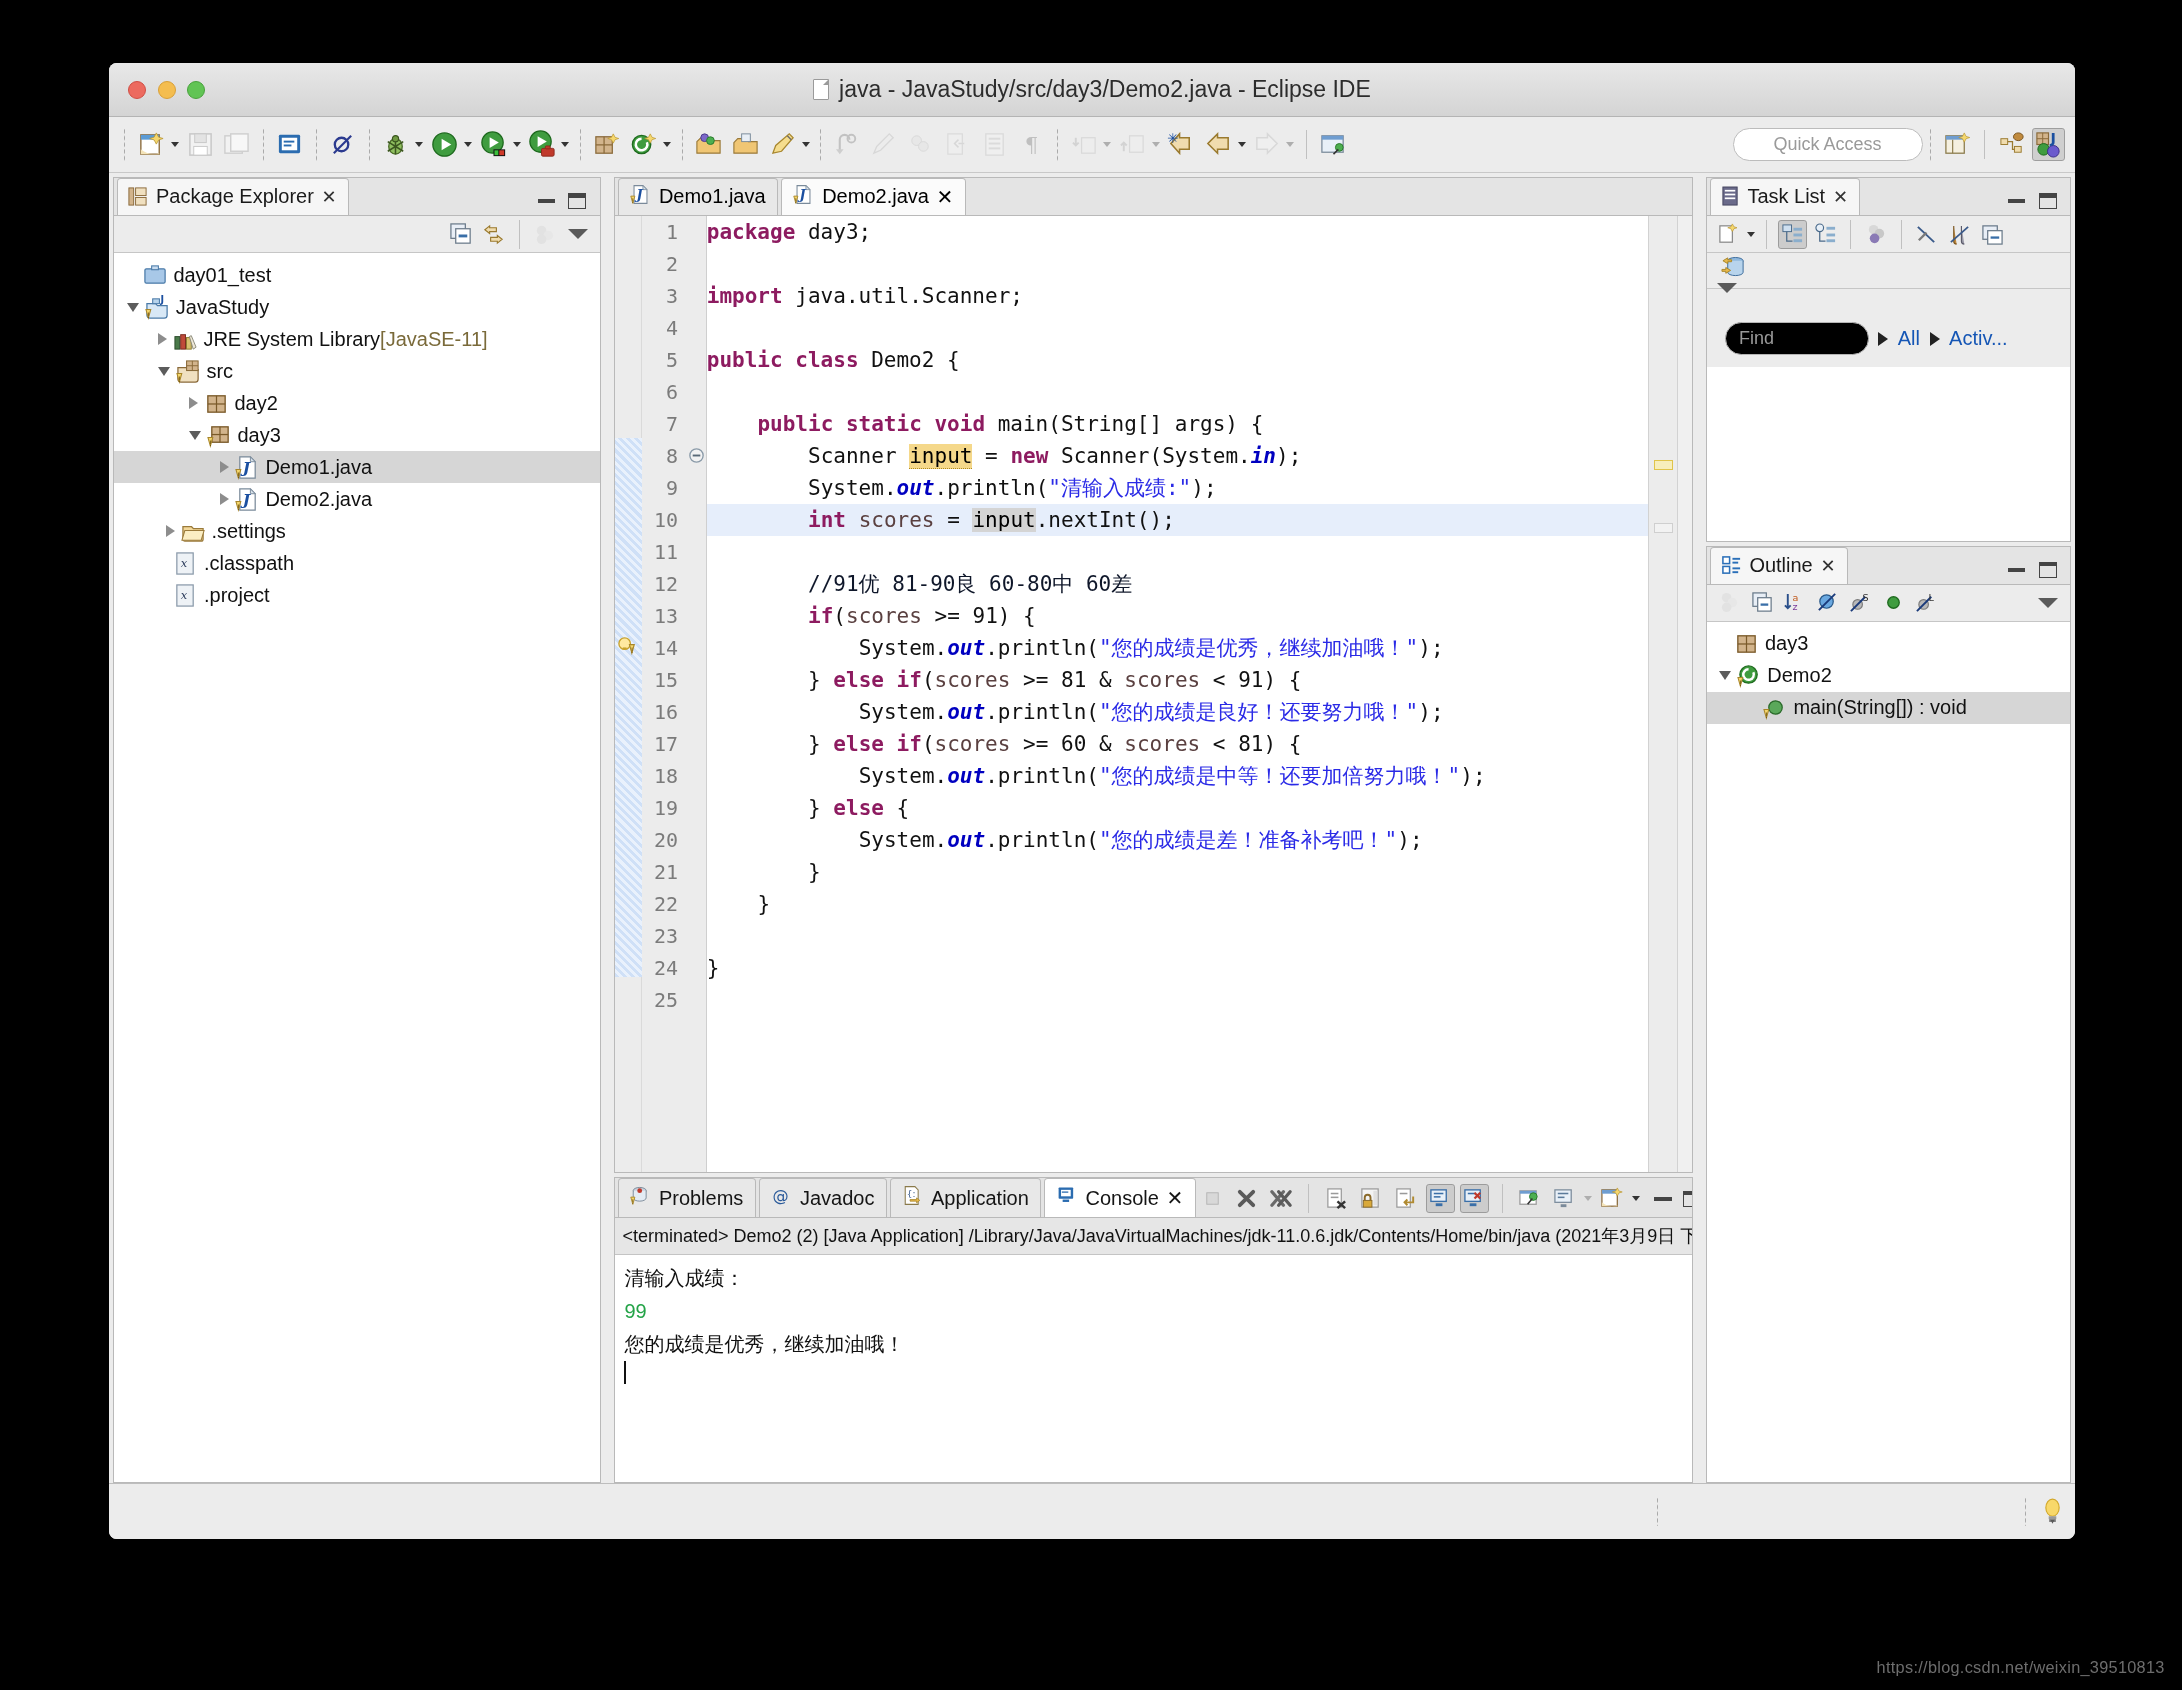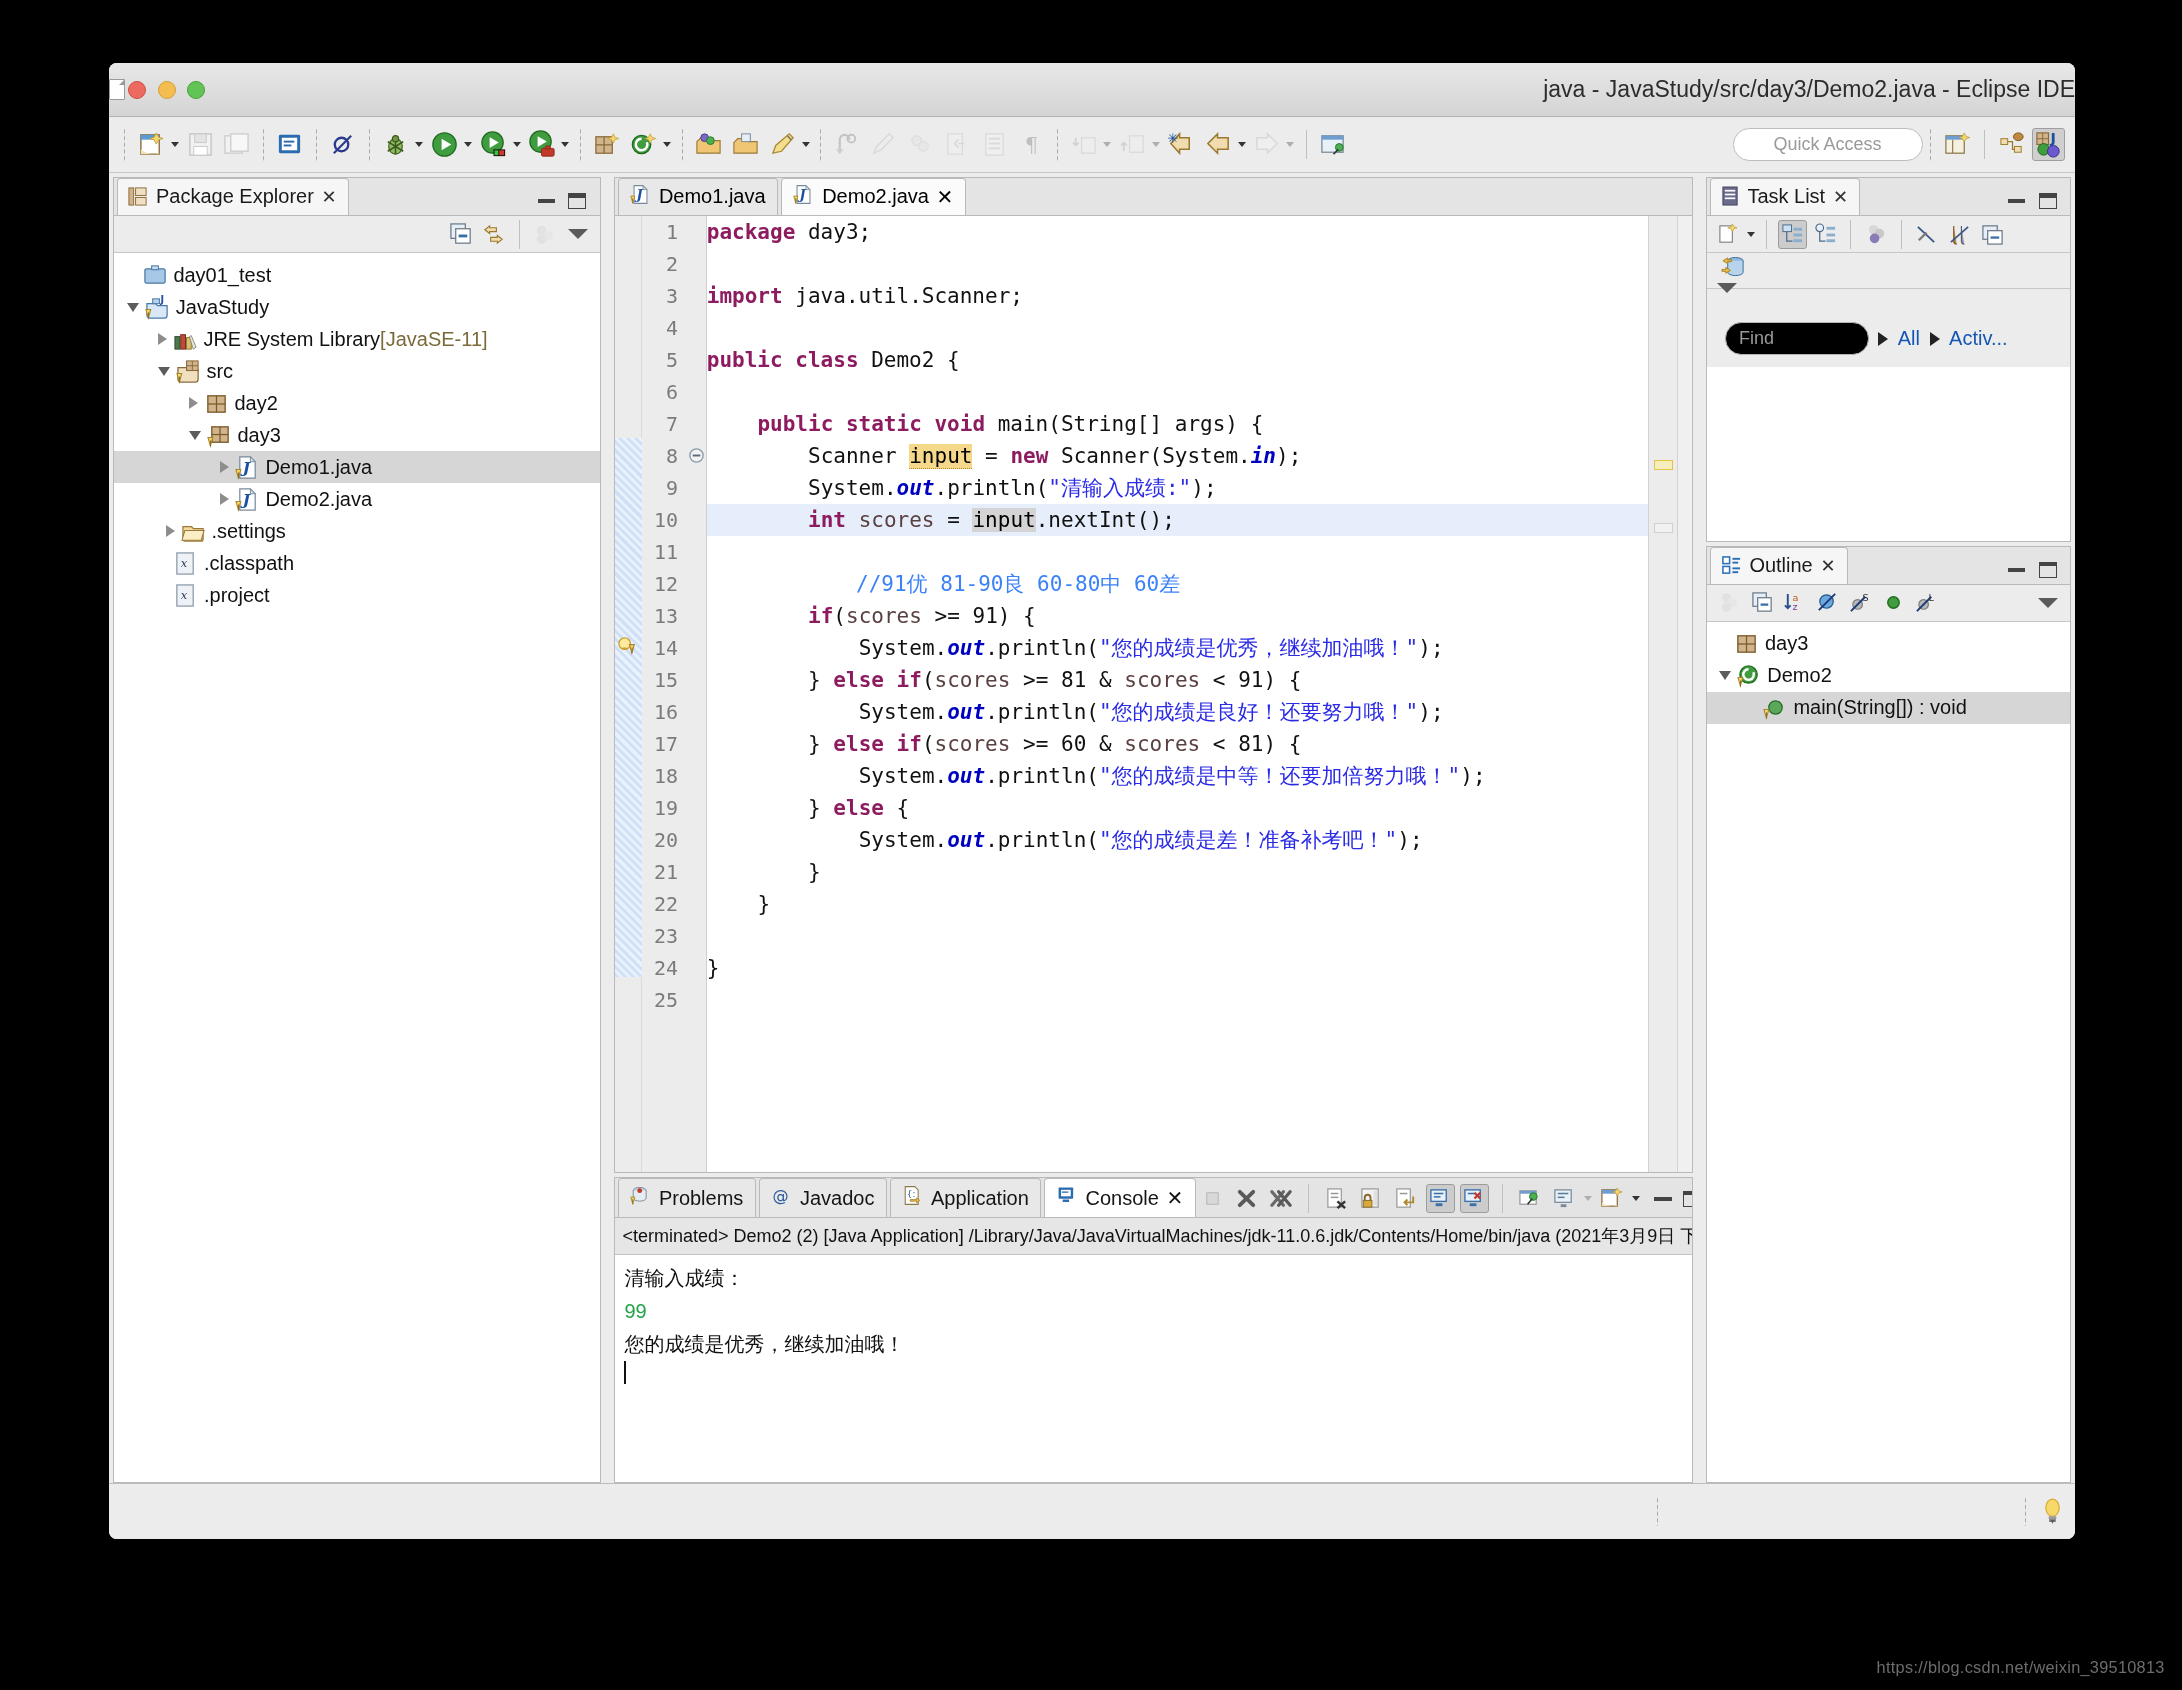--- a/index.html
+++ b/index.html
@@ -26,21 +26,21 @@
     position: relative;
   }
   .lights { display: flex; gap: 11.5px; padding-left: 19px; }
   .light { width: 9.6px; height: 18px; width: 18px; border-radius: 50%; }
   .l-red { background: #ec6a5f; border: 1px solid #d04e44; }
   .l-yel { background: #f4bd4f; border: 1px solid #d9a038; }
   .l-grn { background: #61c454; border: 1px solid #48a23c; }
   .title-text {
     position: absolute; left: 0; right: 0; text-align: center;
     font-size: 23px; color: #2c2c2c;
-    display: flex; align-items: center; justify-content: space-between; gap: 9.6px;
+    display: flex; align-items: center; justify-content: center; gap: 9.6px;
   }
   .doc-glyph {
     width: 16.3px; height: 21px; background: #fff;
     border: 1px solid #9a9a9a; border-radius: 1px; position: relative;
   }
   .doc-glyph:after {
     content:""; position:absolute; right:-1px; top:-1px;
     border-width: 0 0 6.7px 6.7px; border-style: solid;
     border-color: transparent transparent #9a9a9a transparent;
   }
@@ -158,21 +158,21 @@
   }
   .fold-col { width: 21px; flex:0 0 21px; background:#ececec; border-right:1px solid #cfcfcf;
               position: relative; }
   .code-col { flex: 1; position: relative; overflow: hidden;
               font-family: "DejaVu Sans Mono", monospace; font-size: 21px; }
   .ln { height: 32px; line-height: 32px; }
   .cl { height: 32px; line-height: 32px; white-space: pre; padding-left: 0; }
   .cl.hl { background: #e6eefb; }
   .kw { color: #8d1b60; font-weight: bold; }
   .str { color: #2a2ae6; }
-  .cmt { color: #3b82f6; margin-left: 48px; }
+  .cmt { color: #0f172a; }
   .fld { color: #0000c0; font-weight:bold; font-style:italic; }
   .plain { color: #111; }
   .var { color: #5a4040; }
   .occ { background:#d4d4d4; }
   .occ2 { background:#f5d88a; border-bottom: 1.9px dotted #b08b20; }
   .sidebar-blue { position:absolute; left:0; width:27px; background:
      repeating-linear-gradient(45deg,#cfe0f7 0 2.9px,#e9f1fc 2.9px 5.8px); }
   .ruler { width: 29px; flex:0 0 29px; background:#ececec; border-left:1px solid #d2d2d2;
            position:relative; }
   .rmark { position:absolute; left:4.8px; width:19px; height:10.6px; }

